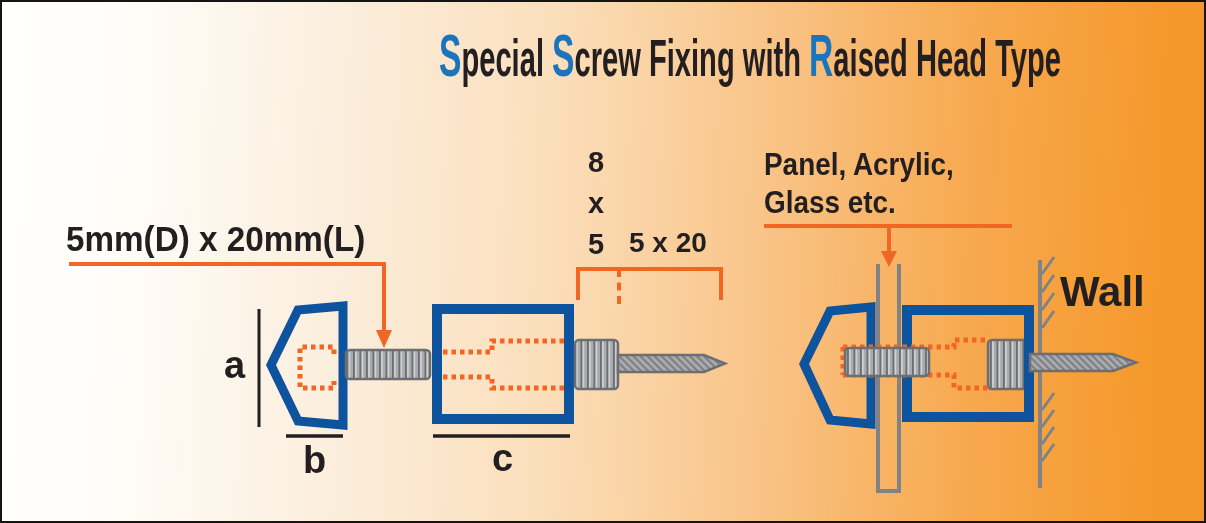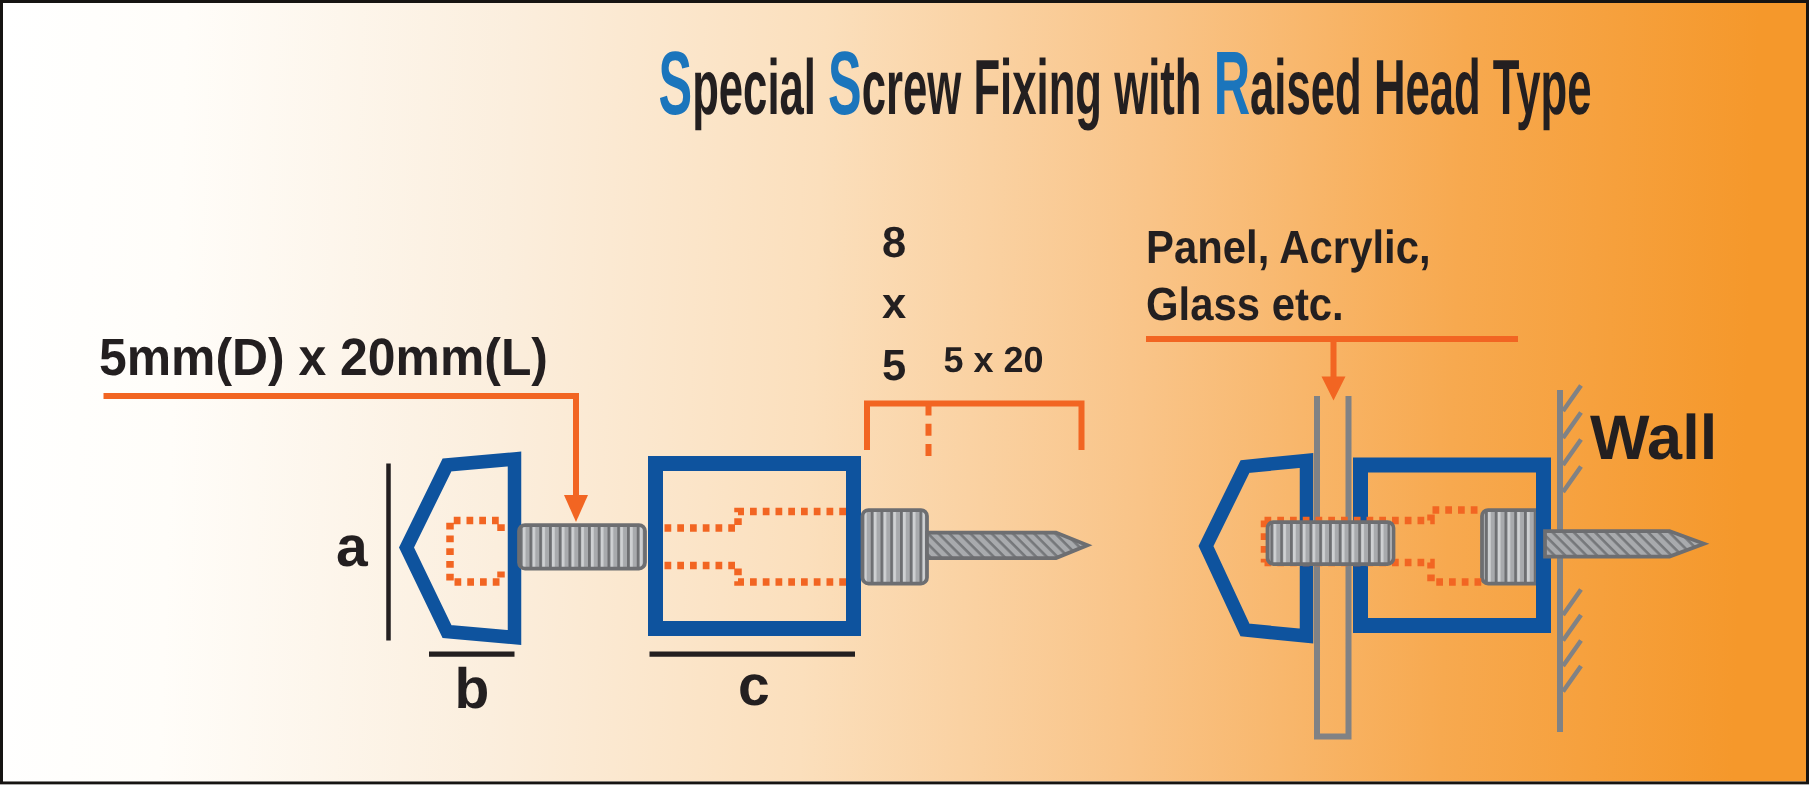--- a/index.html
+++ b/index.html
@@ -25,21 +25,21 @@
     left:437px;top:24px;
     line-height:1;
     transform:scaleX(0.56);
     transform-origin:0 0;
     white-space:nowrap;
   }
   #title .t-big{font-size:60px;color:#1b75bc;vertical-align:baseline;}
   #title .t-reg{font-size:52px;color:#231f20;vertical-align:baseline;}
   #screw-size{left:64px;top:217px;font-size:35px;transform:scaleX(0.95);transform-origin:0 0;}
   #stud-size{left:579px;top:140px;font-size:29px;line-height:41px;width:30px;text-align:center;}
-  #screw-size-2{left:627px;top:225px;font-size:24px;}
+  #screw-size-2{left:627px;top:225px;font-size:28px;}
   #panel-materials{left:762px;top:144px;font-size:31px;line-height:38px;transform:scaleX(0.9);transform-origin:0 0;}
   #wall-label{left:1058px;top:266px;font-size:42px;}
   .dim{font-size:38px;}
   #dim-a{left:222px;top:342px;}
   #dim-b{left:301px;top:437px;}
   #dim-c{left:490px;top:435px;}
 </style>
 </head>
 <body>
 

